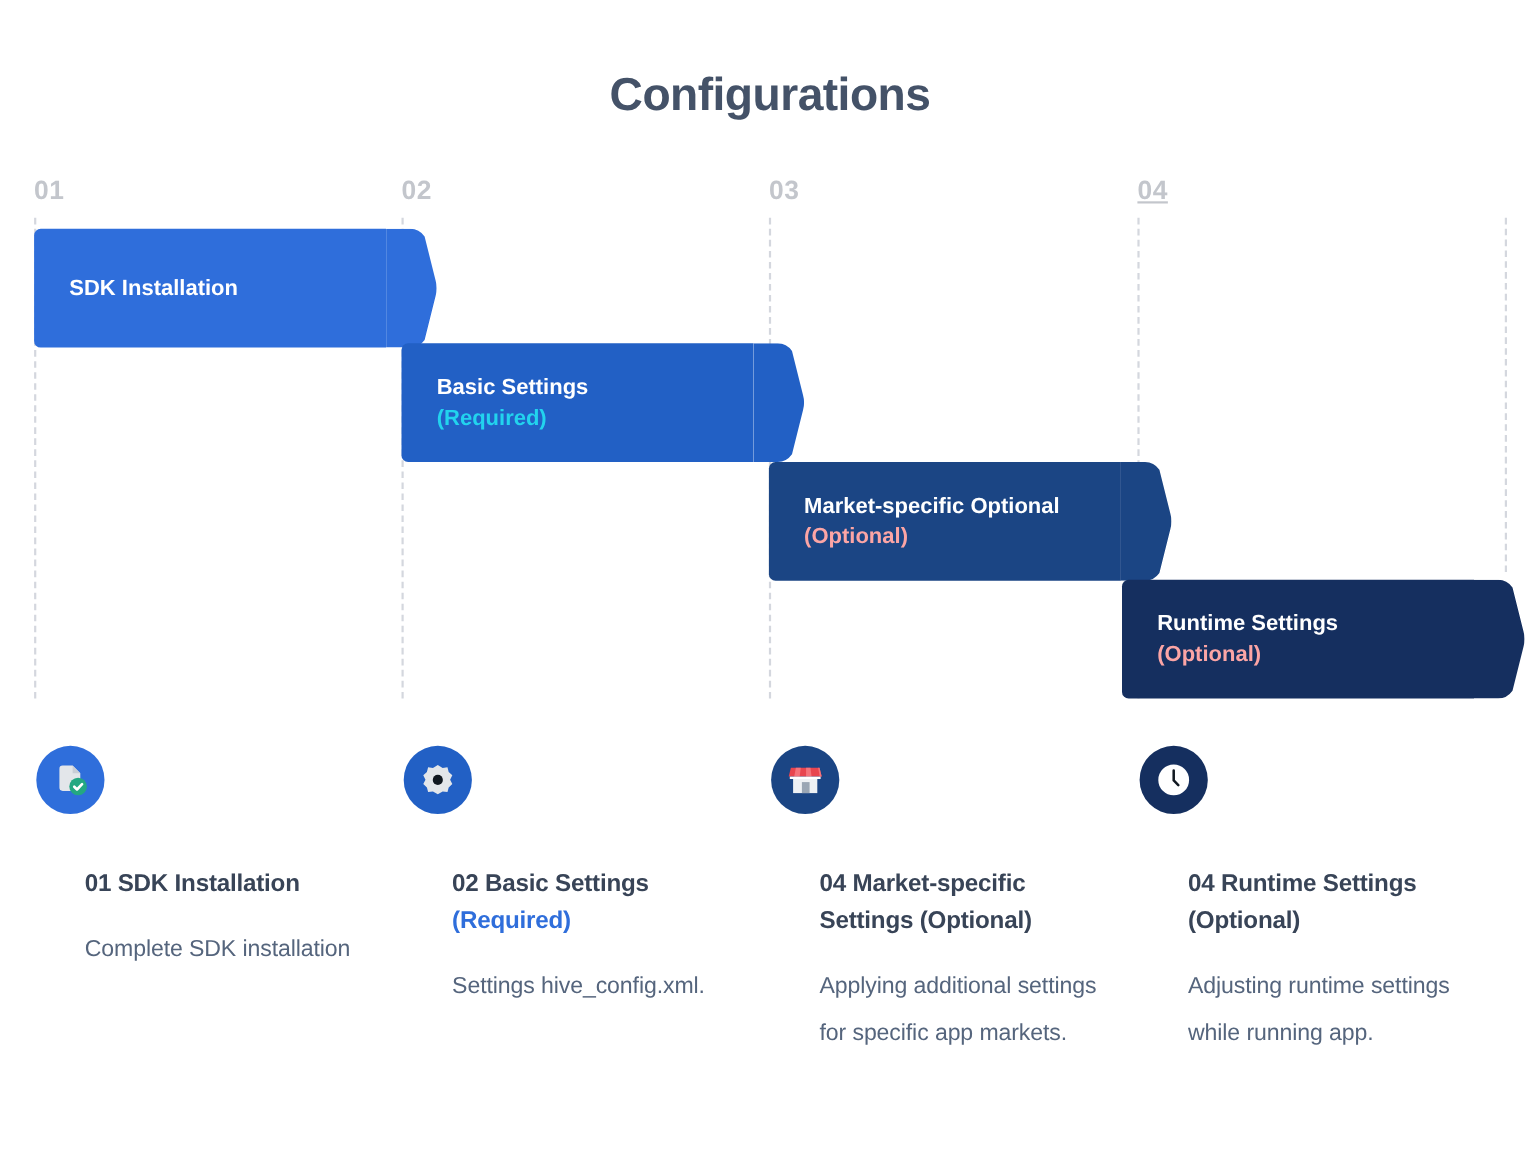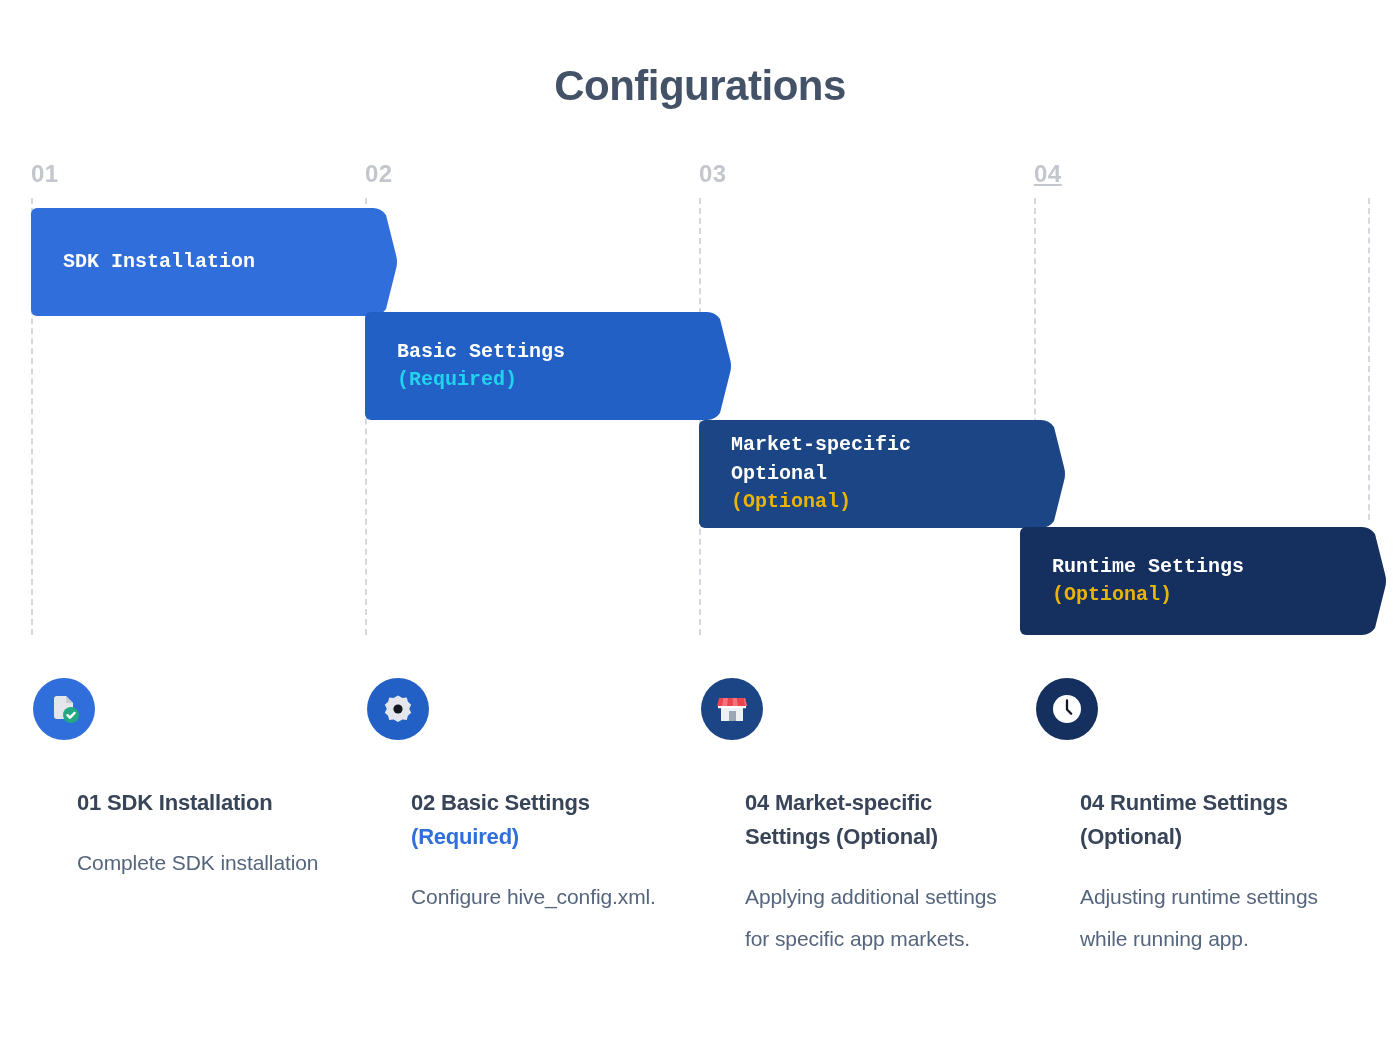--- a/index.html
+++ b/index.html
@@ -56,24 +56,23 @@
     left: 100%;
     width: 46px;
     height: 108px;
   }
   .arrow-text {
     position: relative;
     z-index: 2;
     font-size: 20px;
     font-weight: bold;
     line-height: 1.42;
-    font-family: Liberation Mono, monospace;
   }
   .arrow-text .sub-req { color: #22d3ee; display: block; }
-  .arrow-text .sub-opt { color: #eab308; display: block; }
+  .arrow-text .sub-opt { color: #fca5a5; display: block; }
 
   
   .icon-circle {
     position: absolute;
     width: 62px;
     height: 62px;
     border-radius: 50%;
     top: 678px;
     display: flex;
     align-items: center;
@@ -195,21 +194,21 @@
       <span>01 SDK Installation</span>
     </div>
     <div class="caption-desc">Complete SDK installation</div>
   </div>
 
   <div class="caption" style="left:365px; width:270px;">
     <div class="caption-title">
       <span>02 Basic Settings</span>
       <span class="req">(Required)</span>
     </div>
-    <div class="caption-desc">Configure hive_config.xml.</div>
+    <div class="caption-desc">Settings hive_config.xml.</div>
   </div>
 
   <div class="caption" style="left:699px; width:272px;">
     <div class="caption-title">
       <span>04 Market-specific Settings (Optional)</span>
     </div>
     <div class="caption-desc">Applying additional settings for specific app markets.</div>
   </div>
 
   <div class="caption" style="left:1034px; width:290px;">

